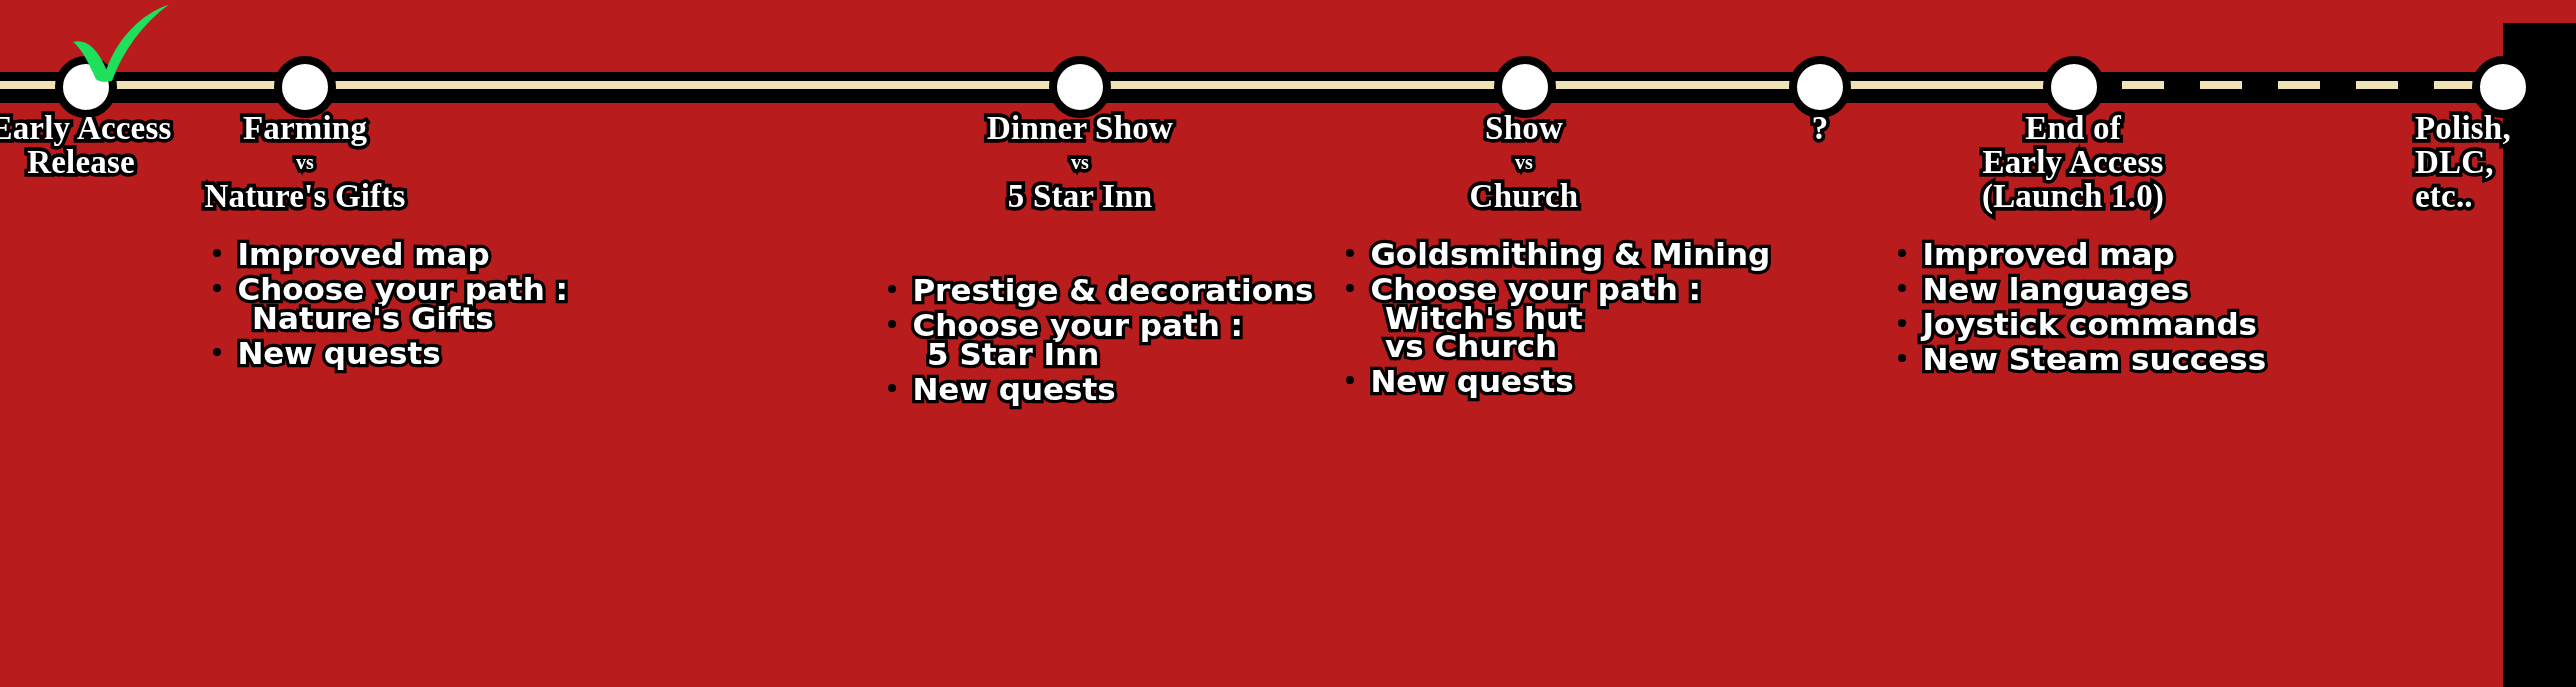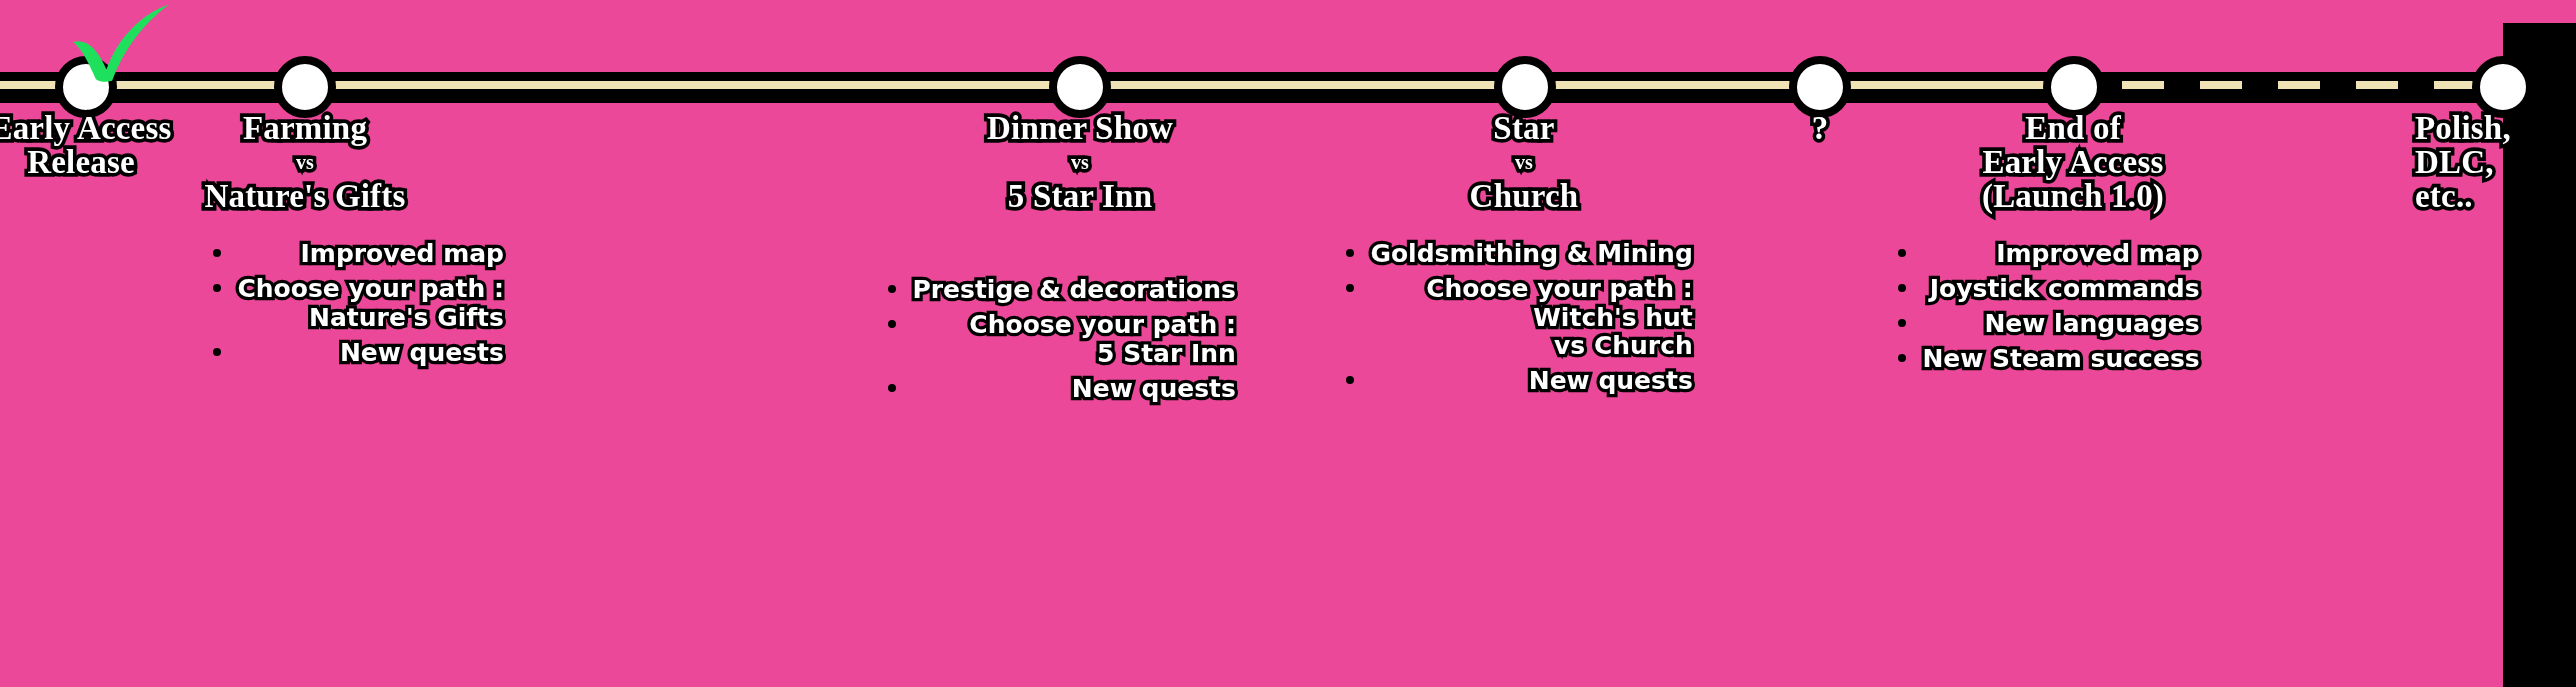--- a/index.html
+++ b/index.html
@@ -8,21 +8,21 @@
     width: 2576px;
     height: 687px;
     background: #ffffff;
     overflow: hidden;
   }
 
   #root {
     position: relative;
     width: 2576px;
     height: 687px;
-    background: #ec4899;
+    background: #b91c1c;
     font-family: "Liberation Serif", serif;
   }
 
   
   .right-panel {
     position: absolute;
     left: 2503px;
     top: 23px;
     width: 73px;
     height: 665px;
@@ -115,26 +115,25 @@
     -webkit-text-stroke: 7.3px #000000;
     paint-order: stroke fill;
   }
 
   
   .bullets {
     position: absolute;
     top: 240px;
     font-family: "DejaVu Sans", sans-serif;
     font-weight: bold;
-    font-size: 25px;
+    font-size: 31px;
     line-height: 28.5px;
     color: #ffffff;
     -webkit-text-stroke: 6.5px #000000;
     paint-order: stroke fill;
-    text-align: right;
   }
   .bullet-item {
     position: relative;
     padding-left: 24.4px;
     margin-bottom: 6.5px;
     white-space: nowrap;
   }
   .bullet-dot {
     position: absolute;
     left: 0px;
@@ -229,21 +228,21 @@
       <span class="bullet-sub">5 Star Inn</span>
     </div>
     <div class="bullet-item">
       <span class="bullet-dot"></span>
       <span>New quests</span>
     </div>
   </div>
 
   <div class="col" style="left:1406px; width:236px;">
     <div class="title">
-      <span>Star</span>
+      <span>Show</span>
       <span class="vs">vs</span>
       <span>Church</span>
     </div>
   </div>
   <div class="bullets" style="left:1346px;">
     <div class="bullet-item">
       <span class="bullet-dot"></span>
       <span>Goldsmithing &amp; Mining</span>
     </div>
     <div class="bullet-item">
@@ -269,25 +268,25 @@
       <span>(Launch 1.0)</span>
     </div>
   </div>
   <div class="bullets" style="left:1898px;">
     <div class="bullet-item">
       <span class="bullet-dot"></span>
       <span>Improved map</span>
     </div>
     <div class="bullet-item">
       <span class="bullet-dot"></span>
+      <span>New languages</span>
+    </div>
+    <div class="bullet-item">
+      <span class="bullet-dot"></span>
       <span>Joystick commands</span>
-    </div>
-    <div class="bullet-item">
-      <span class="bullet-dot"></span>
-      <span>New languages</span>
     </div>
     <div class="bullet-item">
       <span class="bullet-dot"></span>
       <span>New Steam success</span>
     </div>
   </div>
 
   <div class="col col-last" style="left:2415px; width:195px;">
     <div class="title">
       <span>Polish,</span><br>

